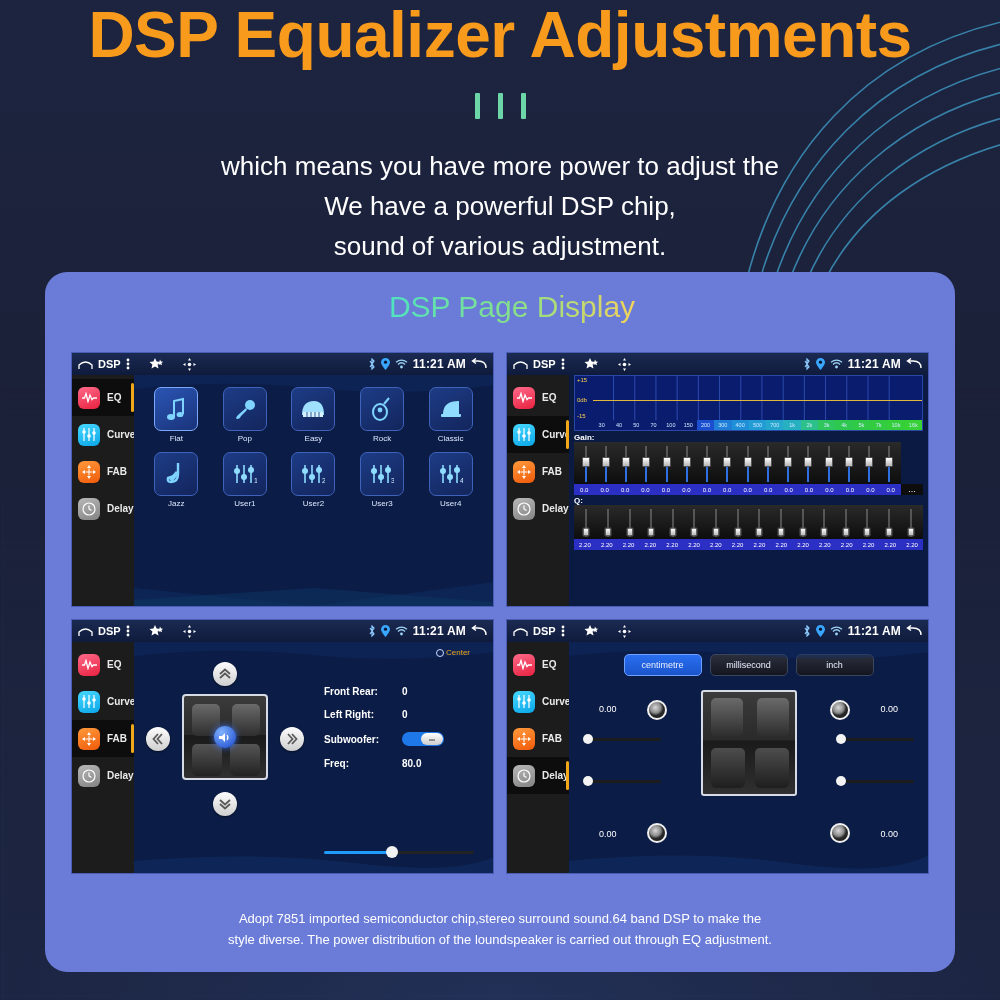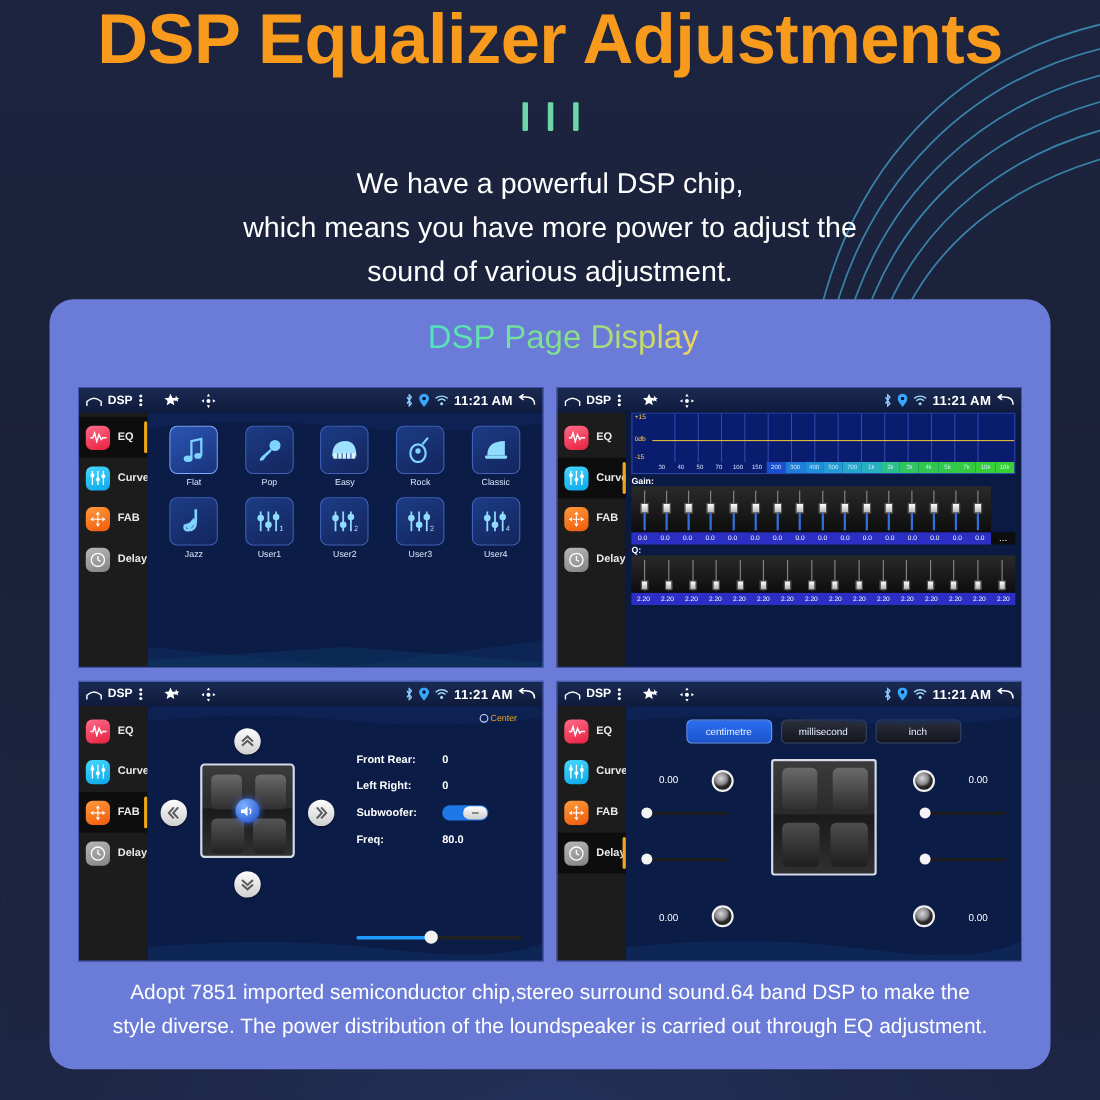--- a/index.html
+++ b/index.html
@@ -222,21 +222,21 @@
     background: radial-gradient(circle at 40% 35%, #d8d8d8 0%, #8a8a8a 38%, #2a2a2a 55%, #111 100%);
     border: 2px solid #f0f0f0;
   }
   .dval { position: absolute; color: #fff; font-size: 9px; }
   .hsl { position: absolute; width: 78px; height: 10px; }
   .hsl .t { position: absolute; left: 0; right: 0; top: 4px; height: 3px; background: #1c1c1c; border-radius: 2px; }
   .hsl .k { position: absolute; left: 0; top: 0; width: 10px; height: 10px; border-radius: 50%; background: #f4f4f4; }
 
   .footer {
     position: absolute; left: 28px; right: 28px; bottom: 22px;
-    text-align: center; color: #ffffff; font-size: 19px; line-height: 1.62;
+    text-align: center; color: #ffffff; font-size: 13px; line-height: 1.62;
   }
 </style>
 </head>
 <body>
 
 <div class="bg">
   <div class="city"></div>
   <svg class="arcs" viewBox="0 0 330 330">
     <g fill="none" stroke="#3d93bd" stroke-width="1.6" opacity=".85">
       <path d="M60 330 C 90 170, 190 70, 330 40"></path>
@@ -250,22 +250,22 @@
 </div>
 
 <div class="header">
   <div class="title">DSP Equalizer Adjustments</div>
   <div class="dashes">
     <span class="dash"></span>
     <span class="dash"></span>
     <span class="dash"></span>
   </div>
   <div class="subtitle">
+    <div>which means you have more power to adjust the</div>
     <div>We have a powerful DSP chip,</div>
-    <div>which means you have more power to adjust the</div>
     <div>sound of various adjustment.</div>
   </div>
 </div>
 
 <div class="card">
   <div class="card-title">DSP Page Display</div>
 
   <div class="grid">
 
     <div class="screen">

